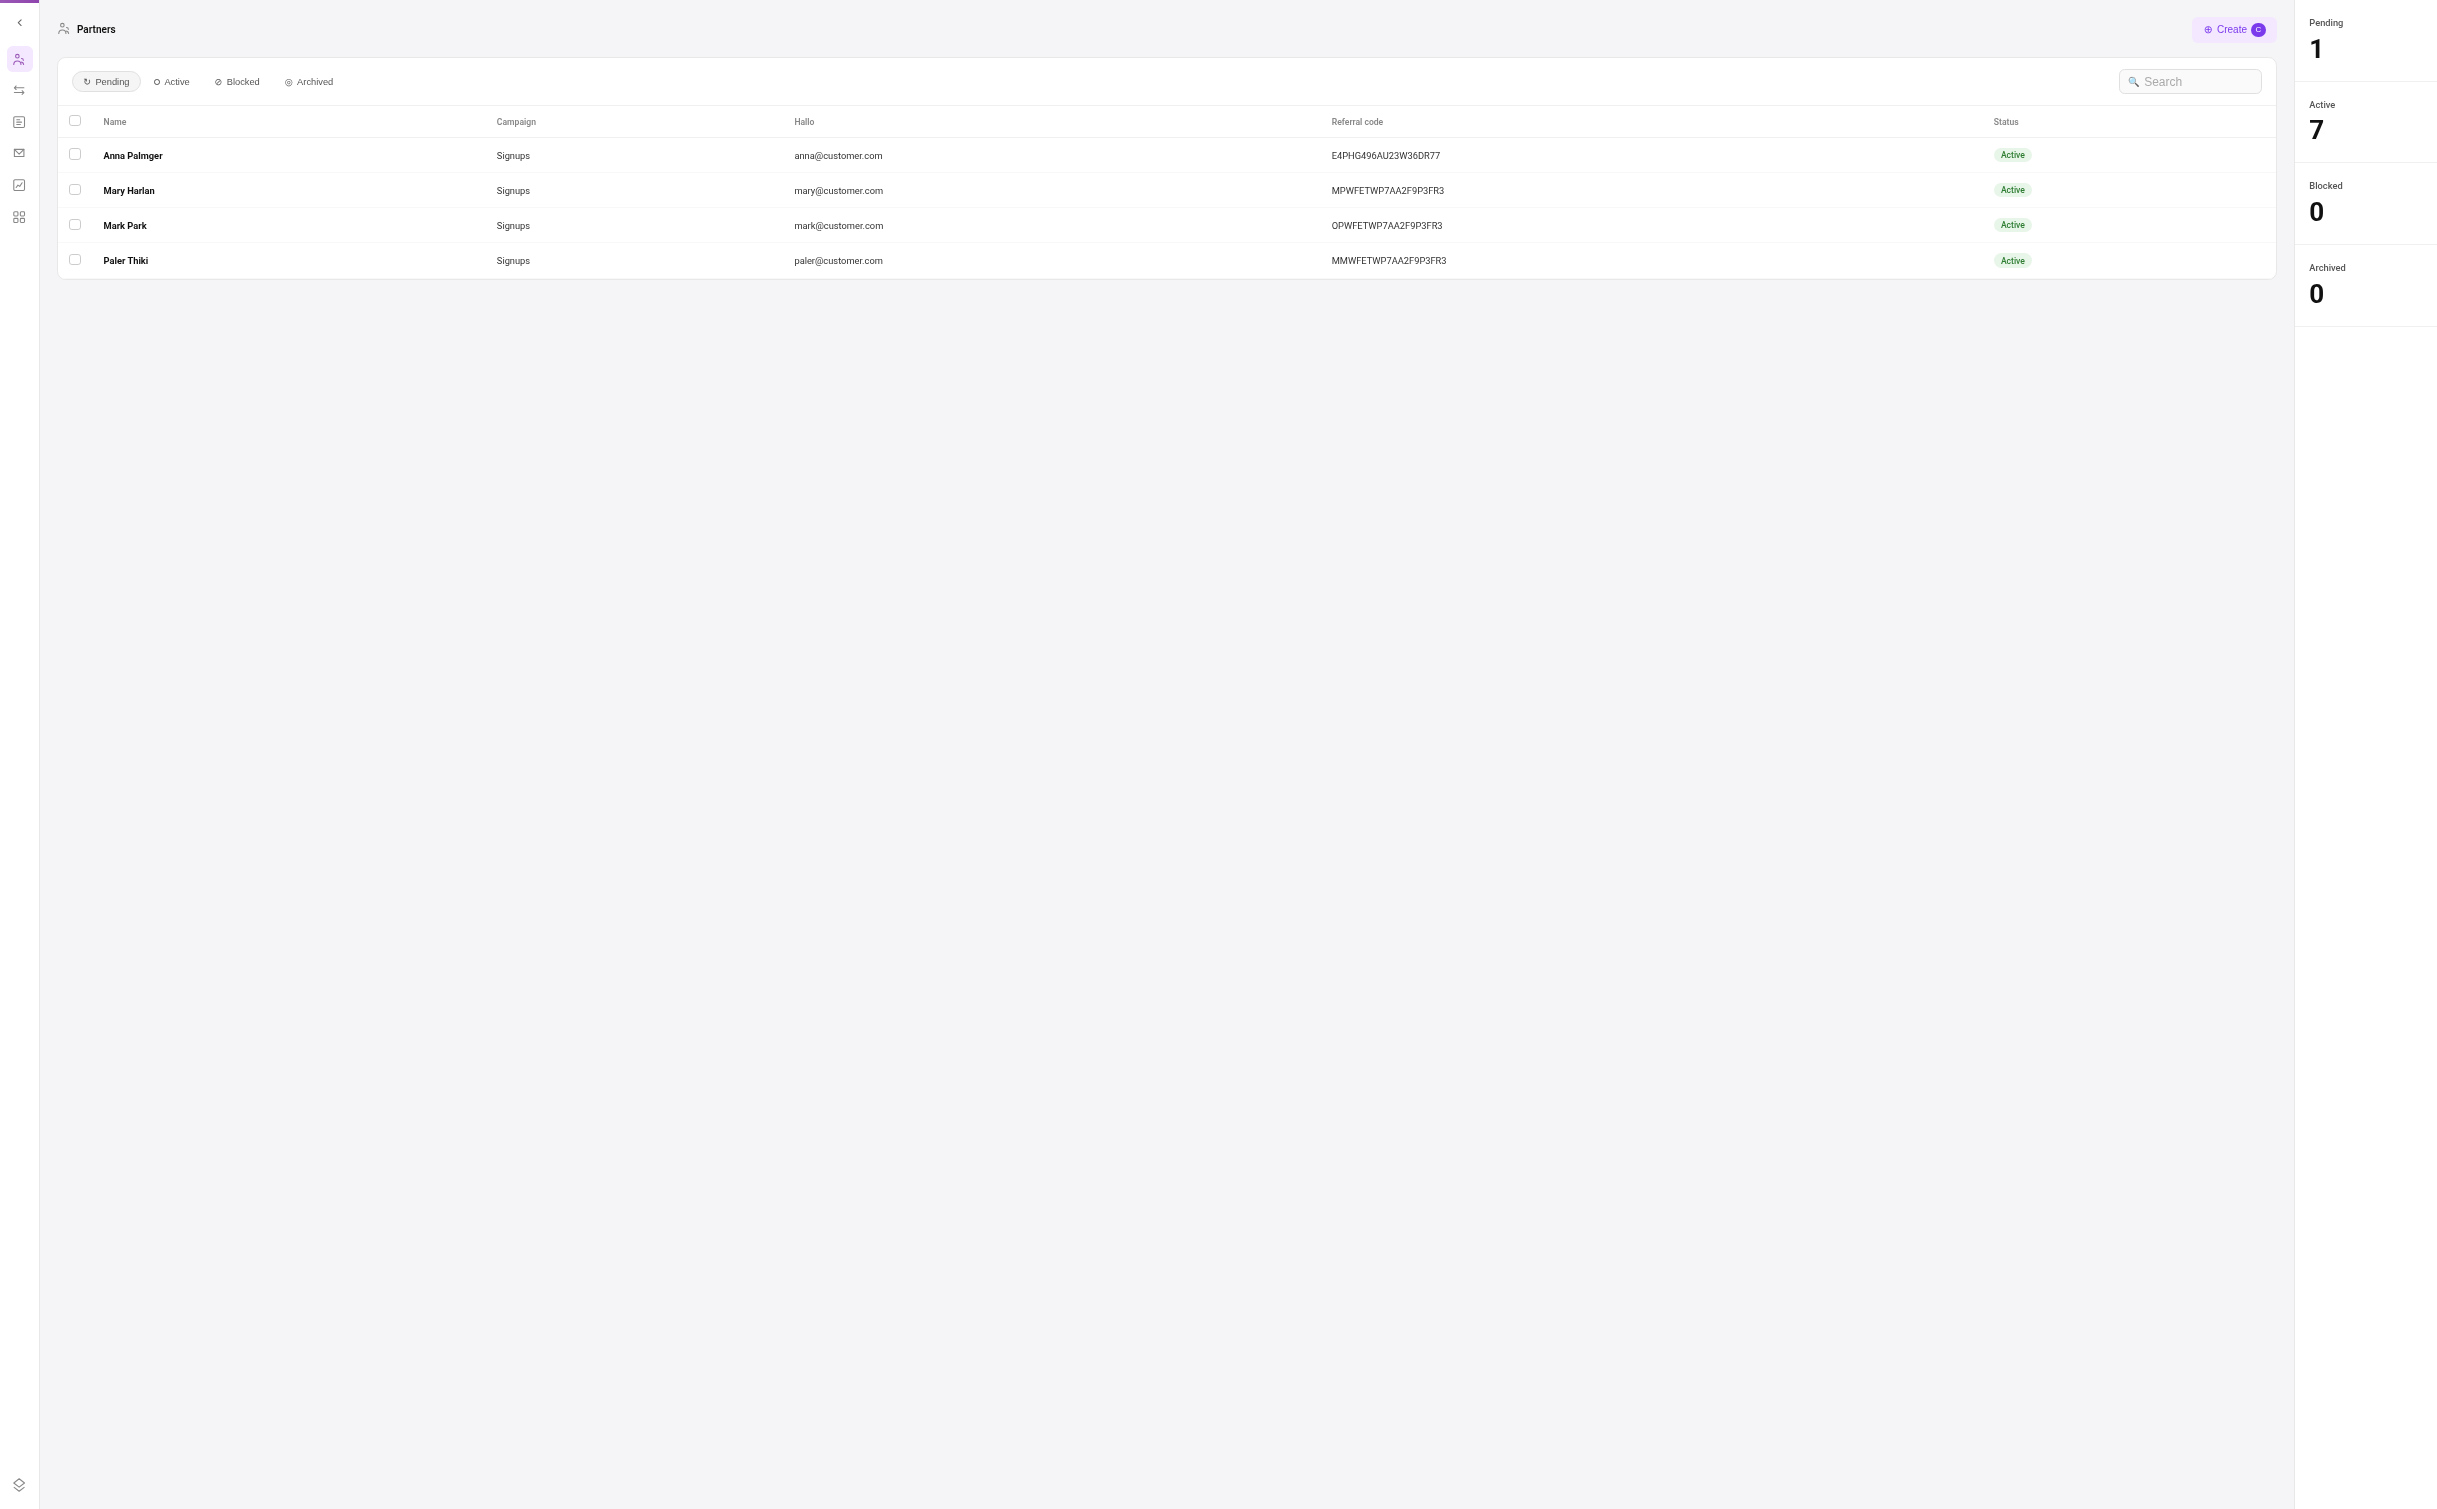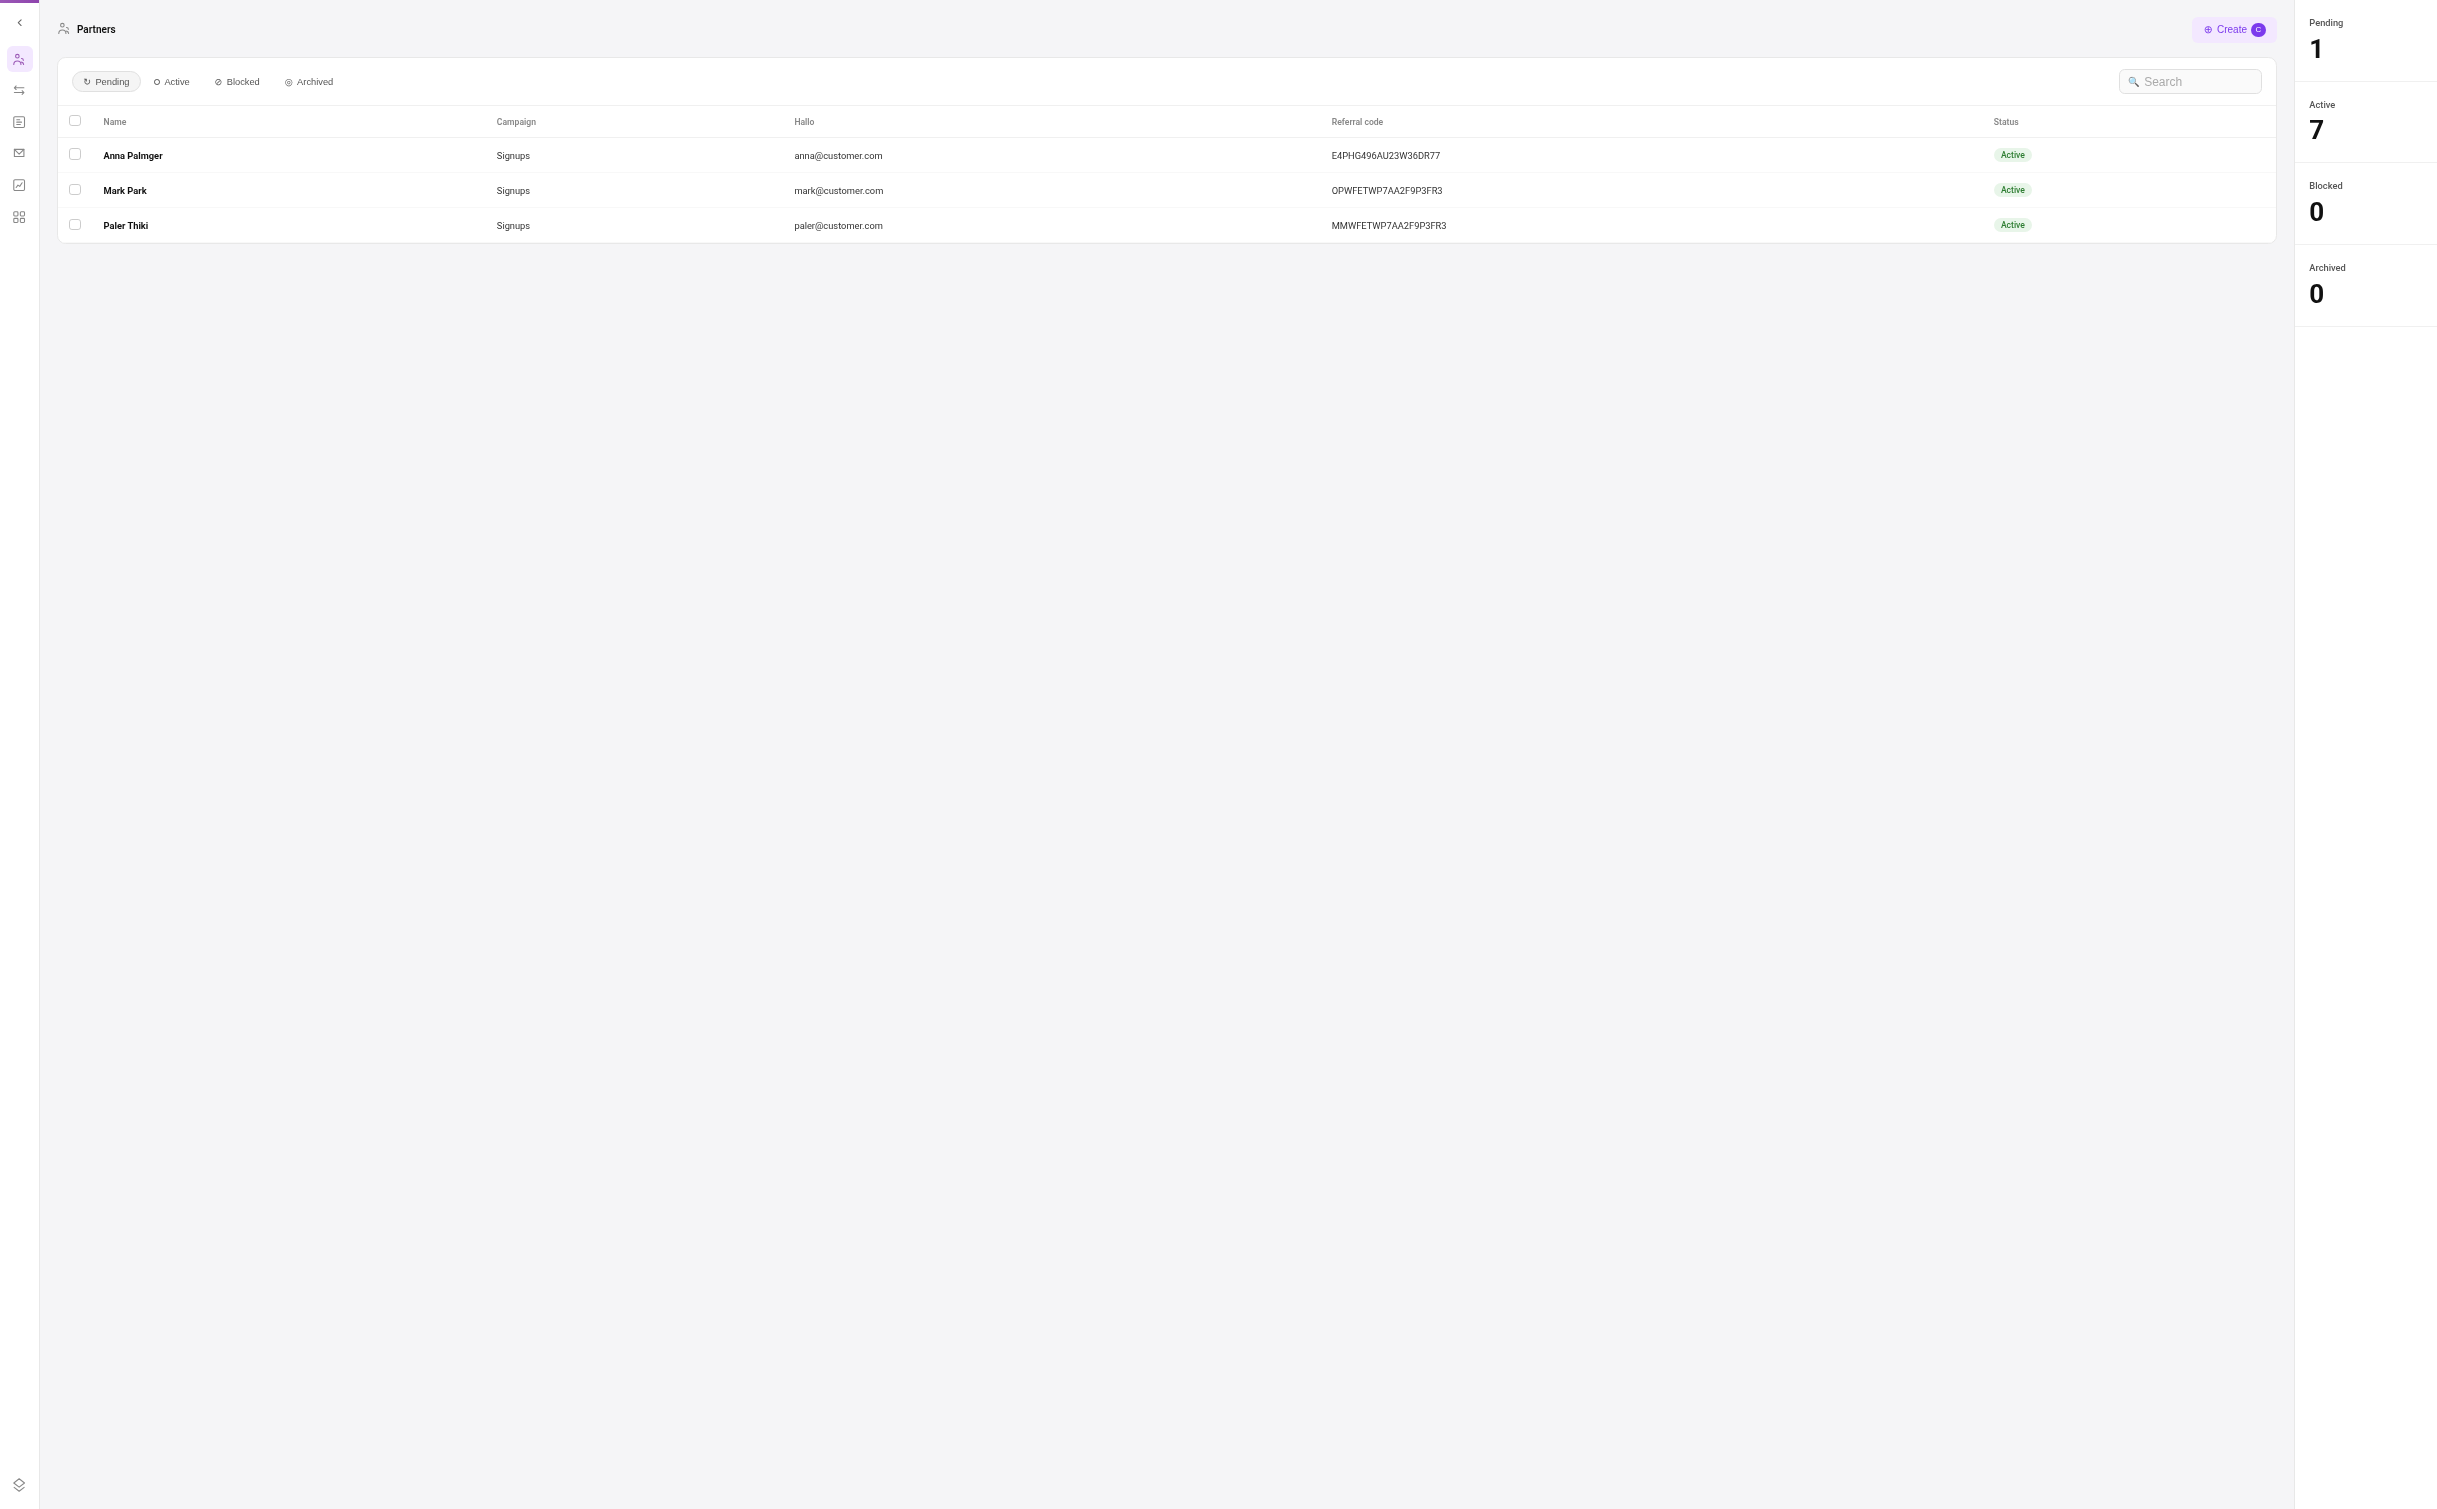--- a/index.html
+++ b/index.html
@@ -390,20 +390,32 @@
     <td>anna@customer.com</td>
     <td>E4PHG496AU23W36DR77</td>
     <td>
       <span class="status-badge status-active">Active</span>
     </td>
   </tr>
             <tr>
     <td>
       <input type="checkbox" class="checkbox" style="">
     </td>
+    <td><span class="partner-name">Mary Harlan</span></td>
+    <td>Signups</td>
+    <td>mary@customer.com</td>
+    <td>MPWFETWP7AA2F9P3FR3</td>
+    <td>
+      <span class="status-badge status-active">Active</span>
+    </td>
+  </tr>
+            <tr>
+    <td>
+      <input type="checkbox" class="checkbox" style="">
+    </td>
     <td><span class="partner-name">Mark Park</span></td>
     <td>Signups</td>
     <td>mark@customer.com</td>
     <td>OPWFETWP7AA2F9P3FR3</td>
     <td>
       <span class="status-badge status-active">Active</span>
     </td>
   </tr>
             <tr>
     <td>

